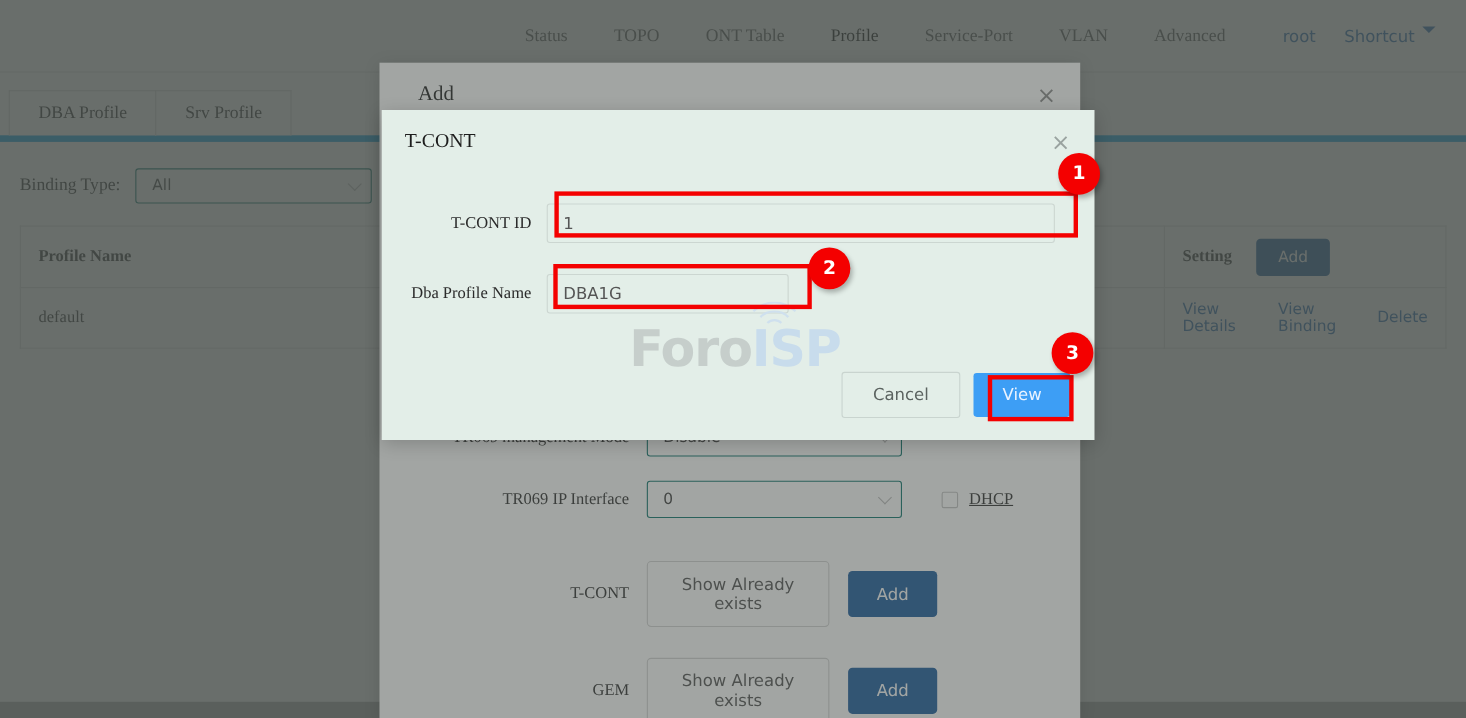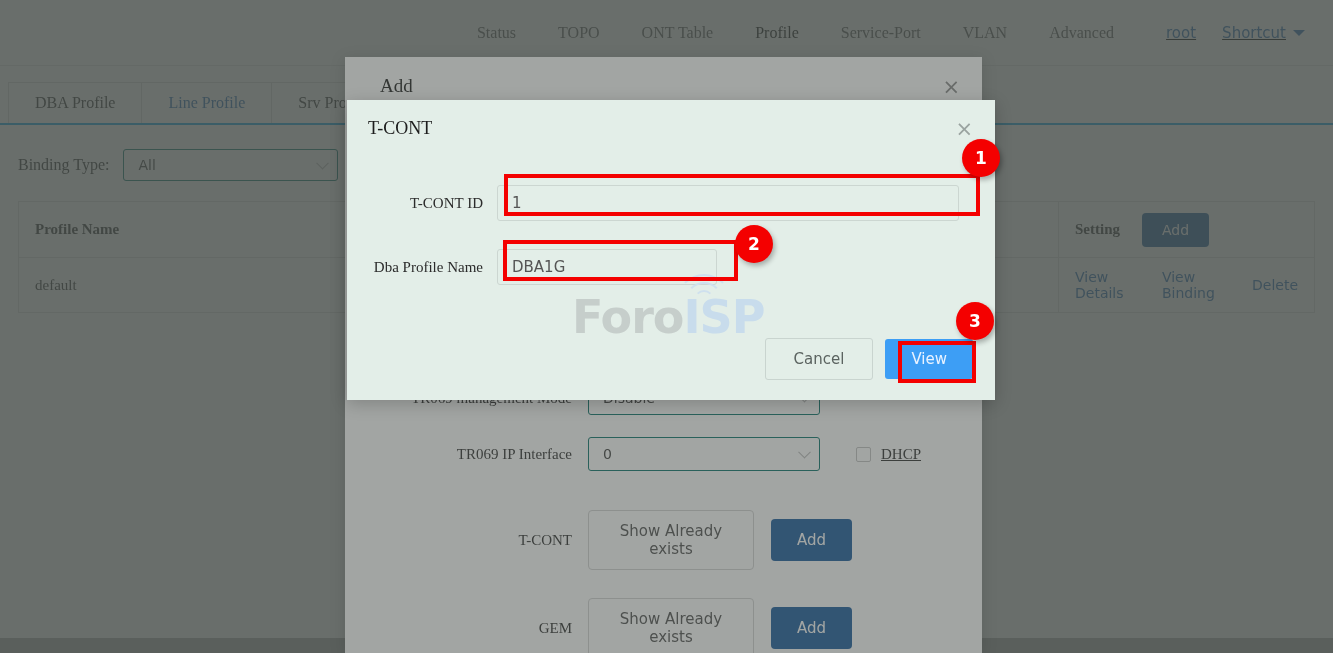--- a/index.html
+++ b/index.html
@@ -94,21 +94,21 @@
   }
   .nav-item {
     font-family: "Liberation Serif", serif;
     font-size: 16px;
     color: #5a5a5a;
     padding: 0 21px;
     cursor: pointer;
     white-space: nowrap;
   }
   .nav-item.active { color: #111; font-weight: normal; }
-  .nav-right { display: flex; align-items: center; gap: 0; margin-left: 18px; text-decoration: underline; }
+  .nav-right { display: flex; align-items: flex-start; gap: 0; margin-left: 18px; }
   .nav-link-blue {
     font-family: "DejaVu Sans", sans-serif;
     font-size: 15px;
     color: #2c6fb5;
     padding: 0 13px;
     cursor: pointer;
     white-space: nowrap;
   }
   .chev-down {
     width: 0; height: 0;
@@ -117,21 +117,21 @@
     border-top: 6px solid #2c6fb5;
     margin-left: -6px;
     margin-right: 4px;
   }
 
   
   .tabs {
     display: flex;
     padding: 0 8px;
     margin-top: 16px;
-    border-bottom: 2px solid #0ea5e9;
+    border-bottom: 6px solid #0ea5e9;
   }
   .tab {
     font-size: 16px;
     color: #333;
     padding: 11px 26px;
     border: 1px solid #dcdcdc;
     border-bottom: none;
     background: #fff;
     margin-right: -1px;
     cursor: pointer;
@@ -442,21 +442,20 @@
       <div class="nav-right">
         <div class="nav-link-blue">root</div>
         <div class="nav-link-blue">Shortcut</div>
         <span class="chev-down"></span>
       </div>
     </div>
   </div>
 
   <div class="tabs">
     <div class="tab">DBA Profile</div>
-    <div class="tab active">Line Profile</div>
     <div class="tab">Srv Profile</div>
   </div>
 
   <div class="filter-row">
     <span class="filter-label">Binding Type:</span>
     <div class="select-box" id="display-type-select">
       <span>All</span>
       <span class="caret"></span>
     </div>
   </div>

